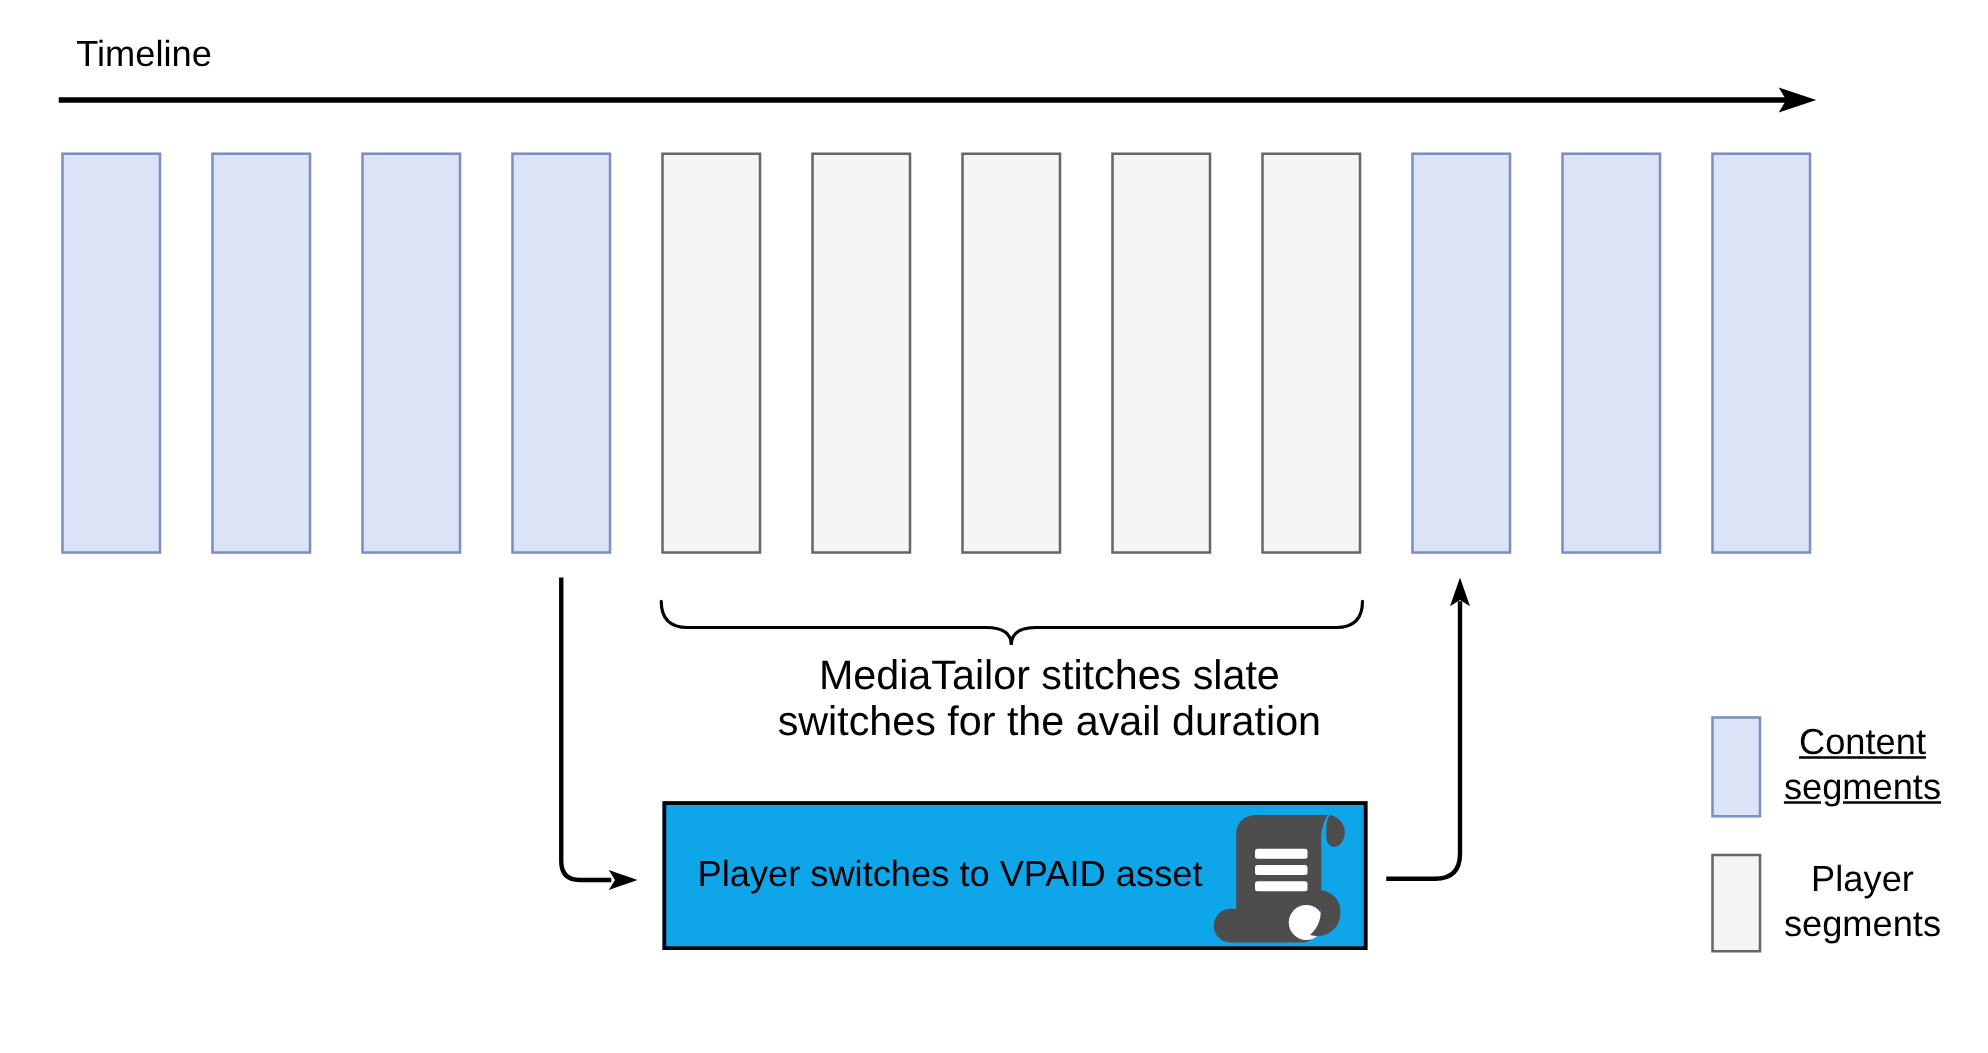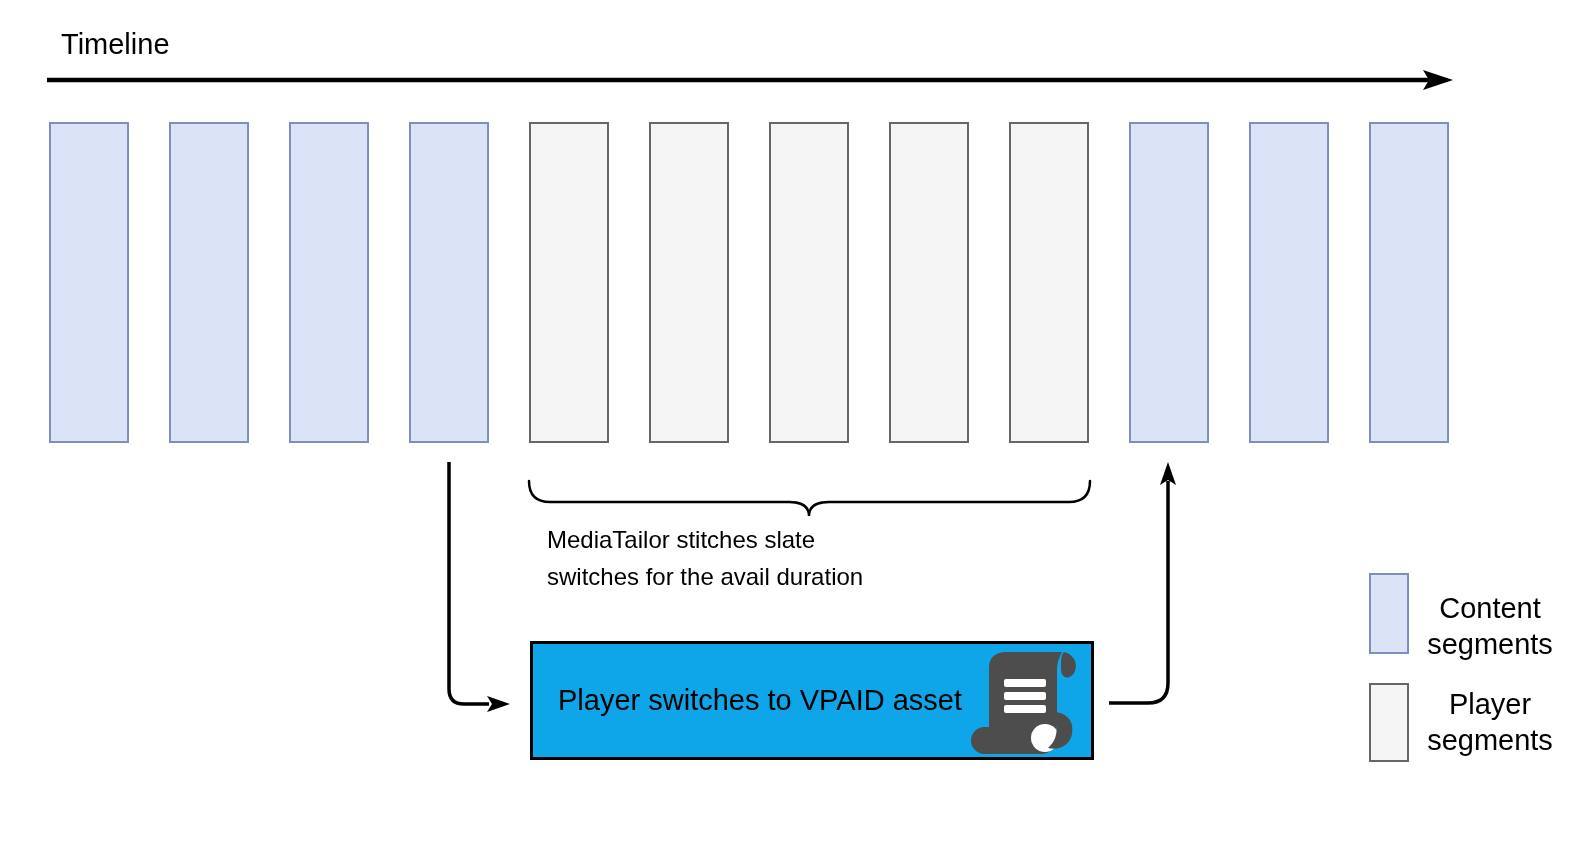--- a/index.html
+++ b/index.html
@@ -18,37 +18,37 @@
 
   #overlay { position: absolute; left: 0; top: 0; width: 1590px; height: 842px; pointer-events: none; }
   #overlay .stroke { stroke: var(--arrow, #000); fill: none; }
   #overlay .fillhead { fill: var(--arrow, #000); stroke: none; }
 
   #segment-row { position: absolute; left: 49px; top: 122px; display: flex; gap: 40px; }
   .segment { width: 80px; height: 321px; border: 2.5px solid; flex: 0 0 auto; }
   .segment.content { background: var(--content-fill); border-color: var(--content-stroke); }
   .segment.slate { background: var(--slate-fill); border-color: var(--slate-stroke); }
 
-  #stitch-note { position: absolute; left: 547px; top: 521px; width: 561px; font-size: 24px; line-height: 37px; }
+  #stitch-note { position: absolute; left: 559px; top: 521px; width: 561px; text-align: center; font-size: 33px; line-height: 37px; }
 
   #player-box {
     position: absolute; left: 530px; top: 641px; width: 564px; height: 119px;
     border: 3px solid #000; background: #0ea5e9;
     display: flex; align-items: center;
   }
   #player-box-label { padding-left: 25px; font-size: 29px; white-space: nowrap; }
   #scroll-icon { position: absolute; right: 10px; top: 6px; width: 112px; height: 106px; color: var(--icon-fill, #4d4d4d); }
   #scroll-icon path, #scroll-icon rect, #scroll-icon circle { fill: currentColor; }
   #scroll-icon .w { fill: #ffffff; }
 
   .legend-swatch { position: absolute; width: 40px; border: 2.5px solid; }
   #legend-swatch-content { left: 1369px; top: 573px; height: 81px; background: var(--content-fill); border-color: var(--content-stroke); }
   #legend-swatch-slate   { left: 1369px; top: 683px; height: 79px; background: var(--slate-fill); border-color: var(--slate-stroke); }
   .legend-text { position: absolute; left: 1400px; width: 180px; text-align: center; font-size: 29px; line-height: 36px; }
-  #legend-text-content { top: 590px; }
+  #legend-text-content { top: 576px; text-decoration: underline; }
   #legend-text-slate   { top: 686px; }
 </style>
 </head>
 <body style="--content-fill: #dbe3f7; --content-stroke: #7e8fbe; --slate-fill: #f5f5f5; --slate-stroke: #666666; --arrow: #000000; --icon-fill: #4d4d4d;">
 
 <div id="canvas">
 
   <div id="timeline-label" class="label">Timeline</div>
 
   <div id="segment-row">

